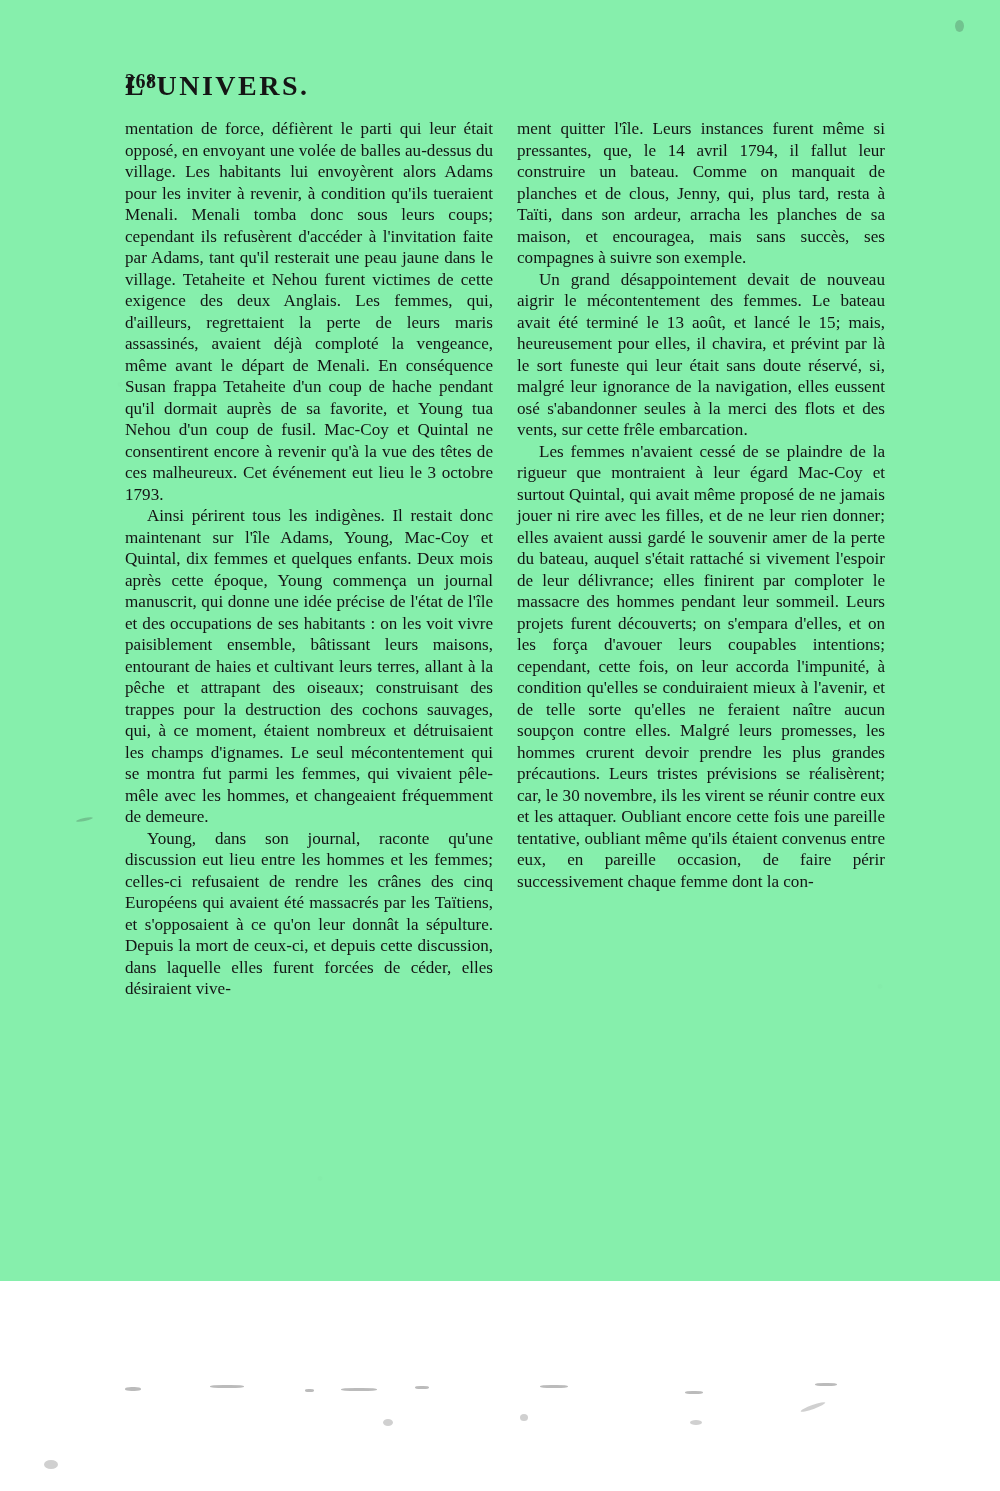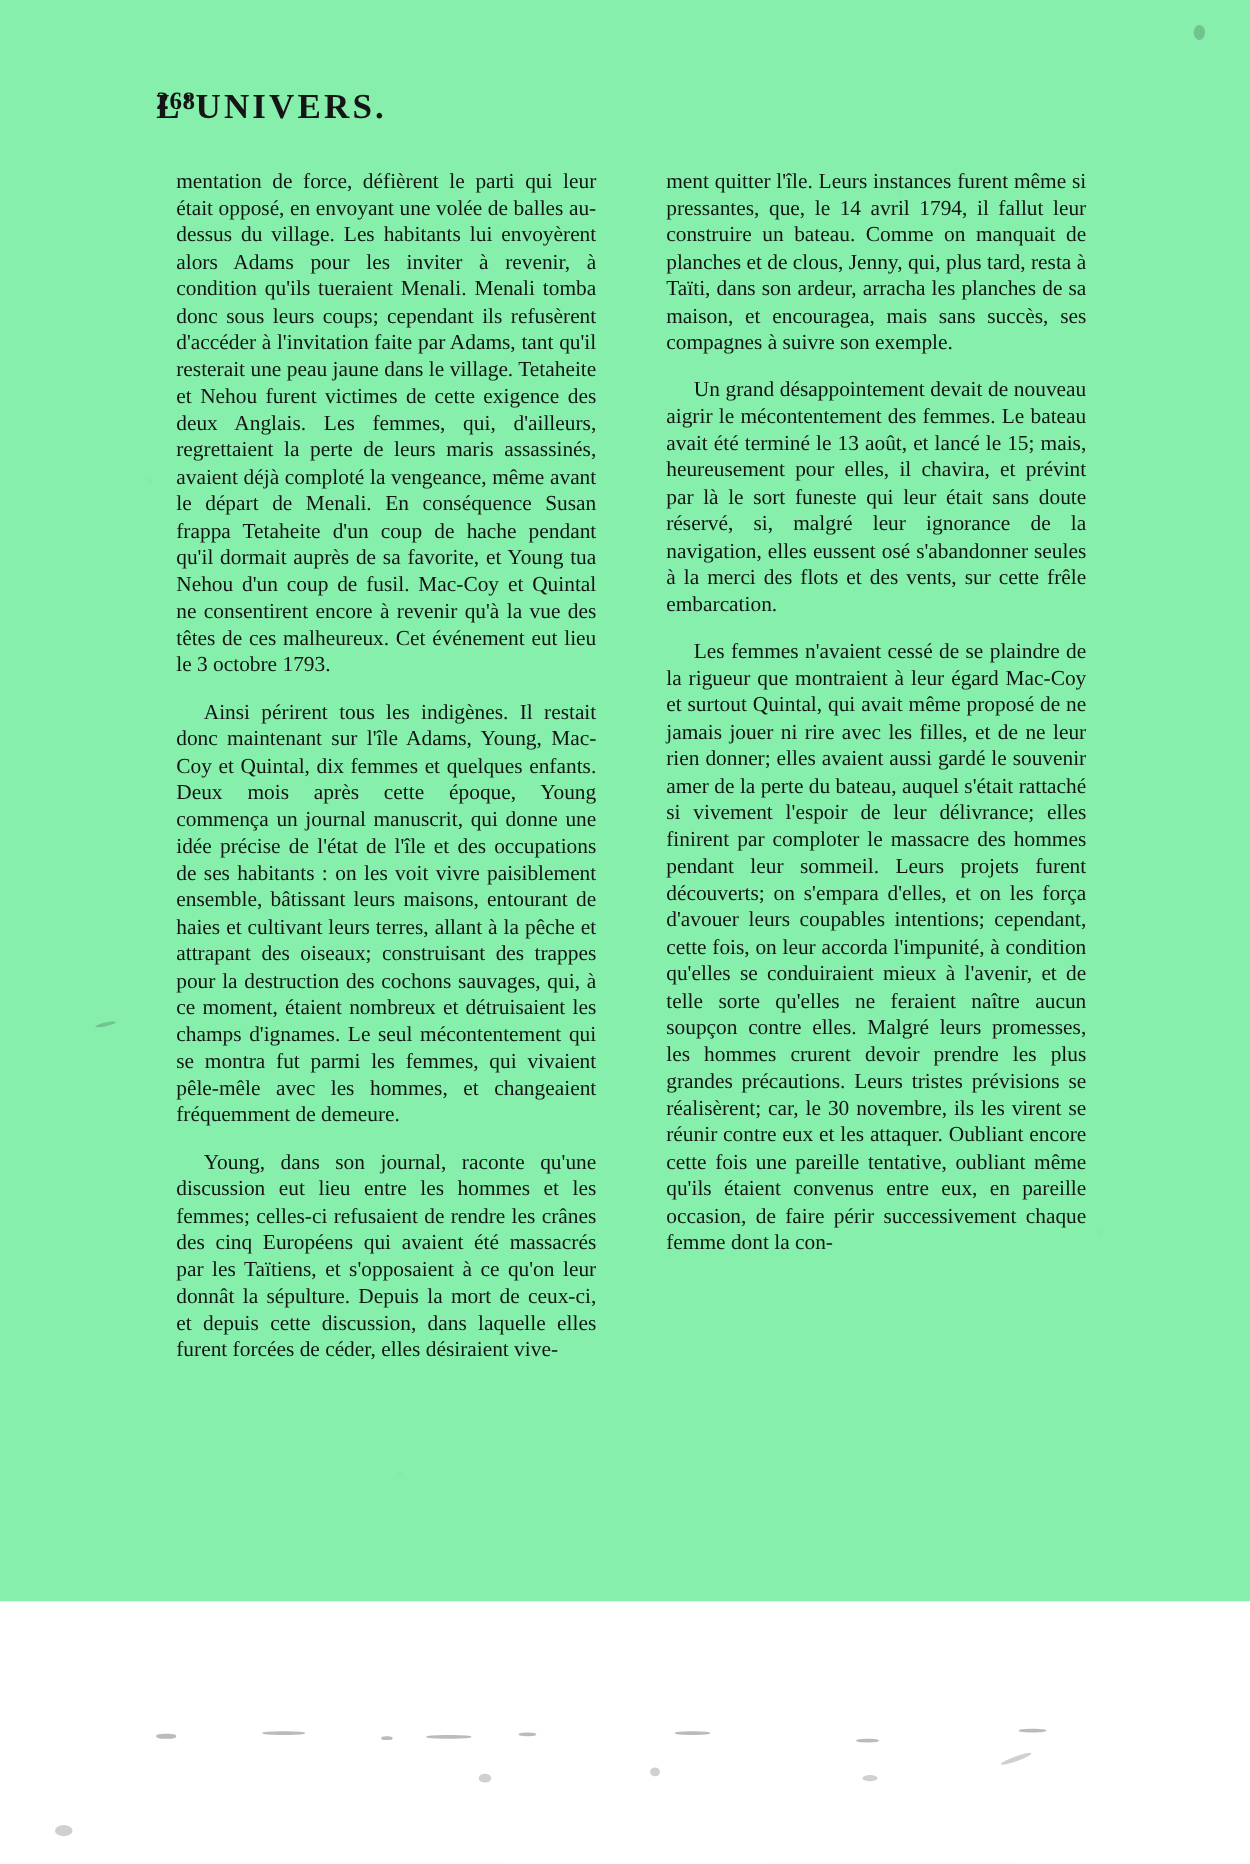--- a/index.html
+++ b/index.html
@@ -67,21 +67,21 @@
     top: 118px;
     left: 125px;
     width: 760px;
     display: flex;
     justify-content: space-between;
   }
   .col {
     width: 368px;
   }
   .col p {
-    margin: 16px;
+    margin: 0;
     font-family: "Liberation Serif", serif;
     font-size: 17.1px;
     line-height: 21.5px;
     text-align: justify;
     text-justify: inter-word;
     color: #141414;
     hyphens: manual;
   }
   .col p.indent {
     text-indent: 22px;

